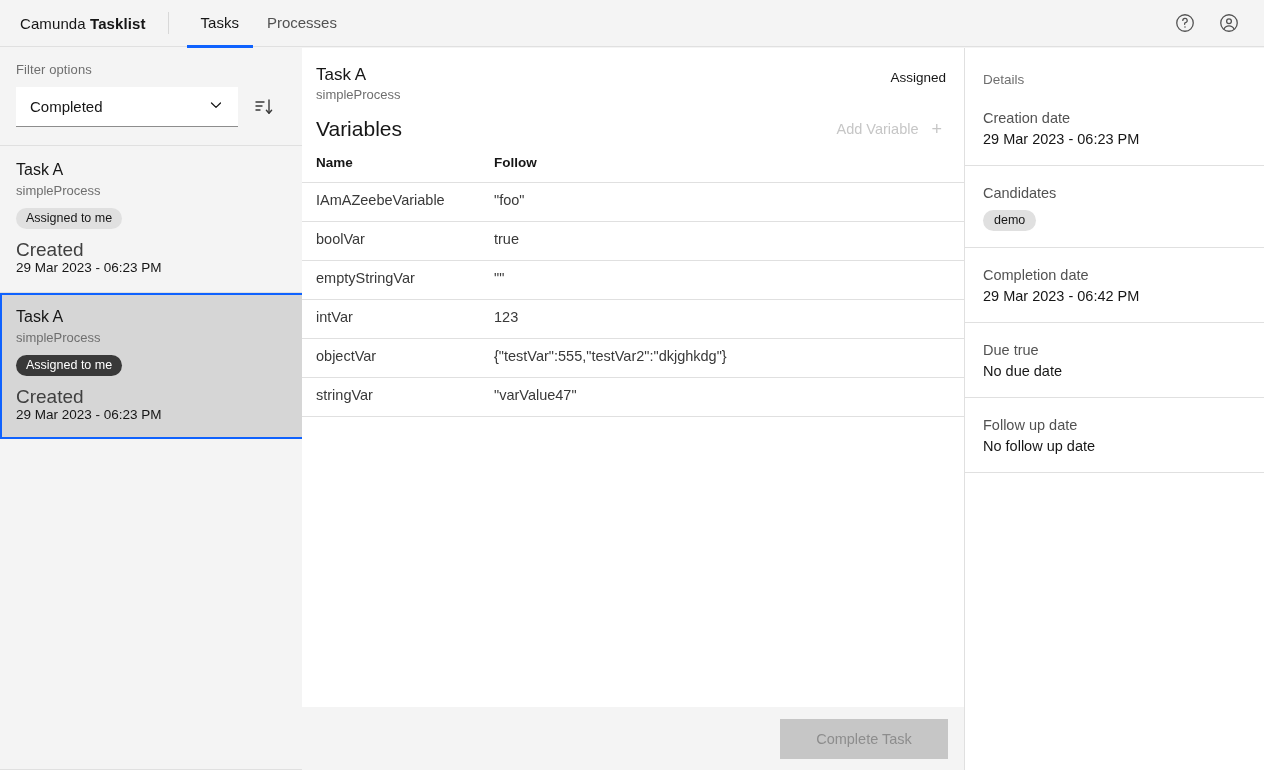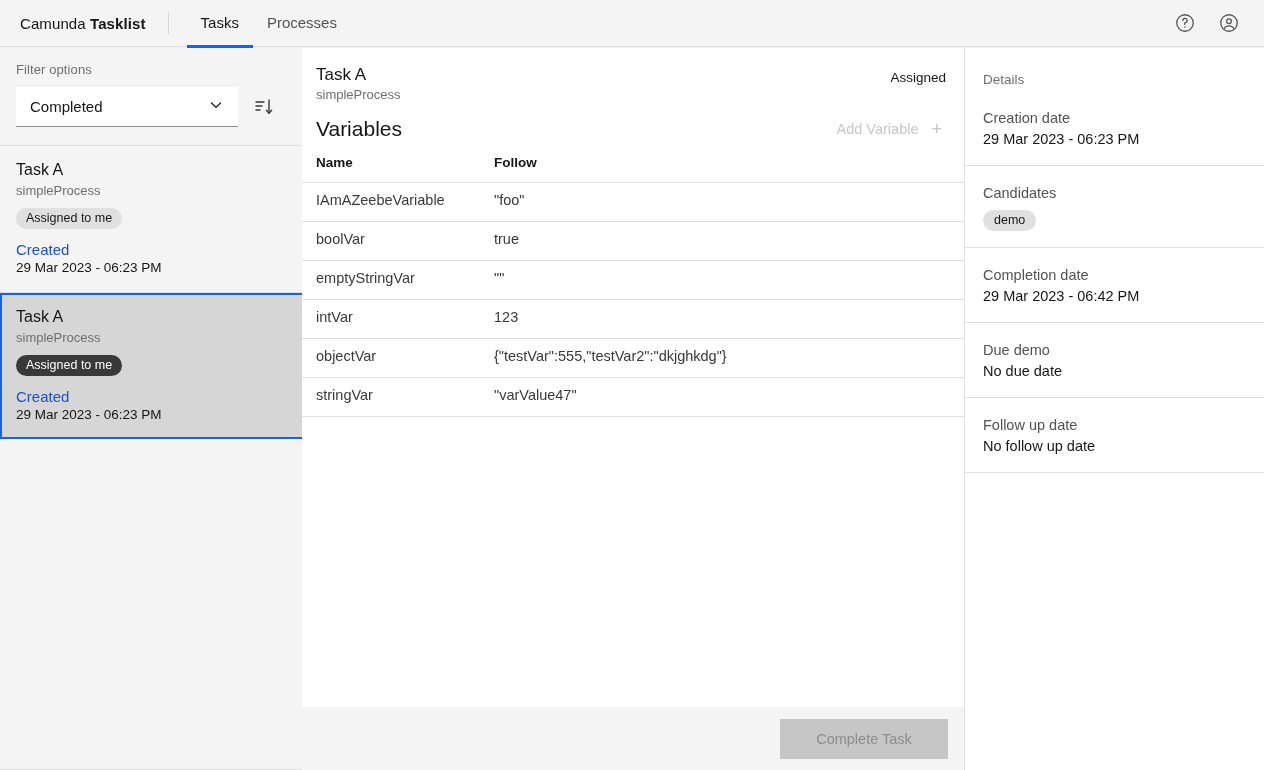--- a/index.html
+++ b/index.html
@@ -85,21 +85,21 @@
   .task-process {
     font-size: 13px; color: #6f6f6f; margin-top: 2px; line-height: 18px;
   }
   .badge {
     display: inline-block; margin-top: 8px;
     font-size: 12.5px; padding: 3px 10px 4px 10px; border-radius: 12px;
     background: #e0e0e0; color: #161616; line-height: 14px;
   }
   .badge.dark { background: #393939; color: #ffffff; }
   .task-meta-label {
-    font-size: 15px; color: #1d4ed8; margin-top: 12px; line-height: 17px;
+    font-size: 19px; color: #404040; margin-top: 12px; line-height: 17px;
   }
   .task-meta-value {
     font-size: 13.5px; color: #161616; margin-top: 1px; line-height: 17px;
   }
 
   
   .center-panel {
     position: absolute; top: 48px; left: 302px; width: 662px; height: 722px;
     background: #ffffff; overflow: hidden;
   }
@@ -309,21 +309,21 @@
     <div class="rp-label">Candidates</div>
     <div class="rp-chip">demo</div>
   </div>
 
   <div class="rp-section">
     <div class="rp-label">Completion date</div>
     <div class="rp-value">29 Mar 2023 - 06:42 PM</div>
   </div>
 
   <div class="rp-section">
-    <div class="rp-label">Due demo</div>
+    <div class="rp-label">Due true</div>
     <div class="rp-value">No due date</div>
   </div>
 
   <div class="rp-section">
     <div class="rp-label">Follow up date</div>
     <div class="rp-value">No follow up date</div>
   </div>
 </div>
 
 </body></html>

